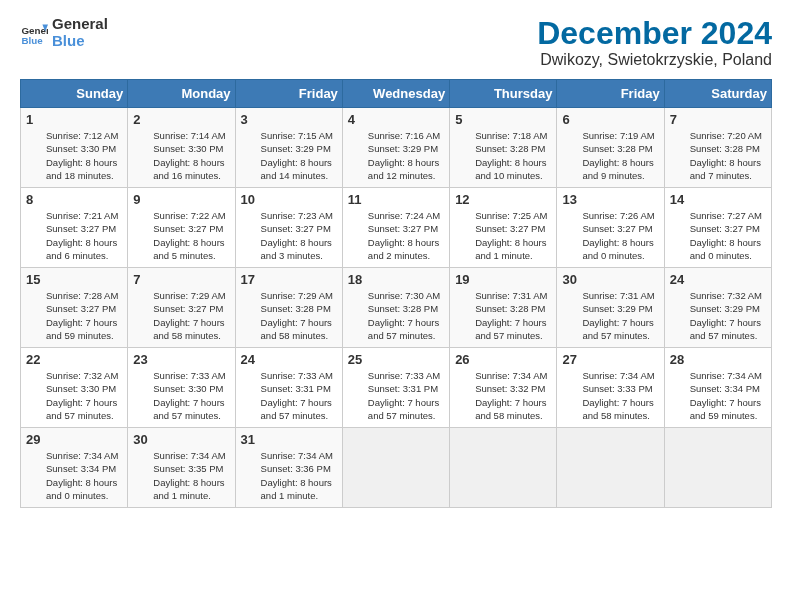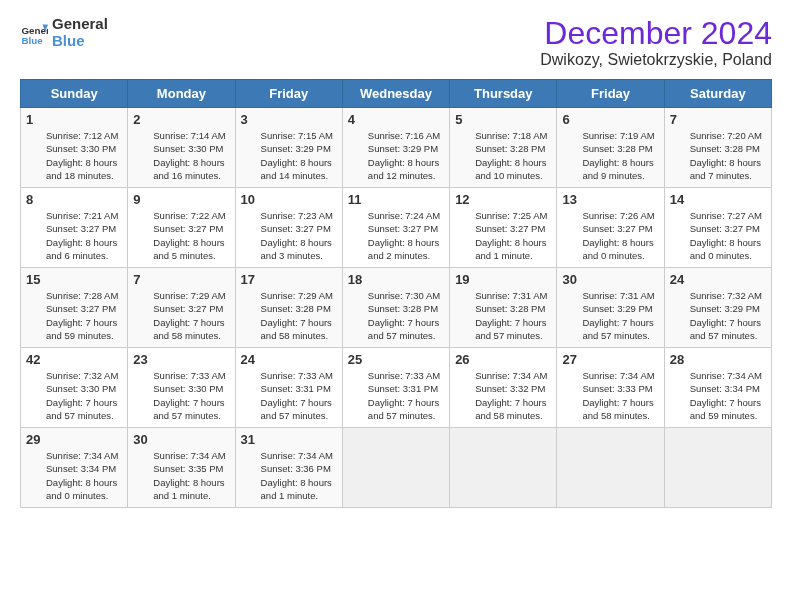--- a/index.html
+++ b/index.html
@@ -32,41 +32,41 @@
     .logo-text span:last-child { color: #4a90d9; }
     .logo-icon {
       width: 28px;
       height: 28px;
     }
     .title-block {
       text-align: right;
     }
     .title-block h1 {
       font-size: 32px;
-      font-weight: normal;
-      color: #6d28d9;
+      font-weight: bold;
+      color: #0369a1;
       line-height: 1.1;
     }
     .title-block h2 {
       font-size: 16px;
       font-weight: normal;
       color: #333;
     }
     table {
       width: 100%;
       border-collapse: collapse;
       table-layout: fixed;
     }
     thead tr th {
       background-color: #3d7ab5;
       color: #fff;
       font-size: 13px;
       font-weight: bold;
       padding: 6px 4px;
-      text-align: center;
+      text-align: right;
       border: 1px solid #2d6a9f;
     }
     tbody tr td {
       border: 1px solid #ccc;
       vertical-align: top;
       padding: 4px 5px;
       font-size: 10px;
       color: #333;
       height: 80px;
       background: #fff;
@@ -210,21 +210,21 @@
           <span class="day-num">30</span>
           <div class="day-info">Sunrise: 7:31 AM<br>Sunset: 3:29 PM<br>Daylight: 7 hours and 57 minutes.</div>
         </td>
         <td>
           <span class="day-num">24</span>
           <div class="day-info">Sunrise: 7:32 AM<br>Sunset: 3:29 PM<br>Daylight: 7 hours and 57 minutes.</div>
         </td>
       </tr>
       <tr>
         <td>
-          <span class="day-num">42</span>
+          <span class="day-num">22</span>
           <div class="day-info">Sunrise: 7:32 AM<br>Sunset: 3:30 PM<br>Daylight: 7 hours and 57 minutes.</div>
         </td>
         <td>
           <span class="day-num">23</span>
           <div class="day-info">Sunrise: 7:33 AM<br>Sunset: 3:30 PM<br>Daylight: 7 hours and 57 minutes.</div>
         </td>
         <td>
           <span class="day-num">24</span>
           <div class="day-info">Sunrise: 7:33 AM<br>Sunset: 3:31 PM<br>Daylight: 7 hours and 57 minutes.</div>
         </td>

